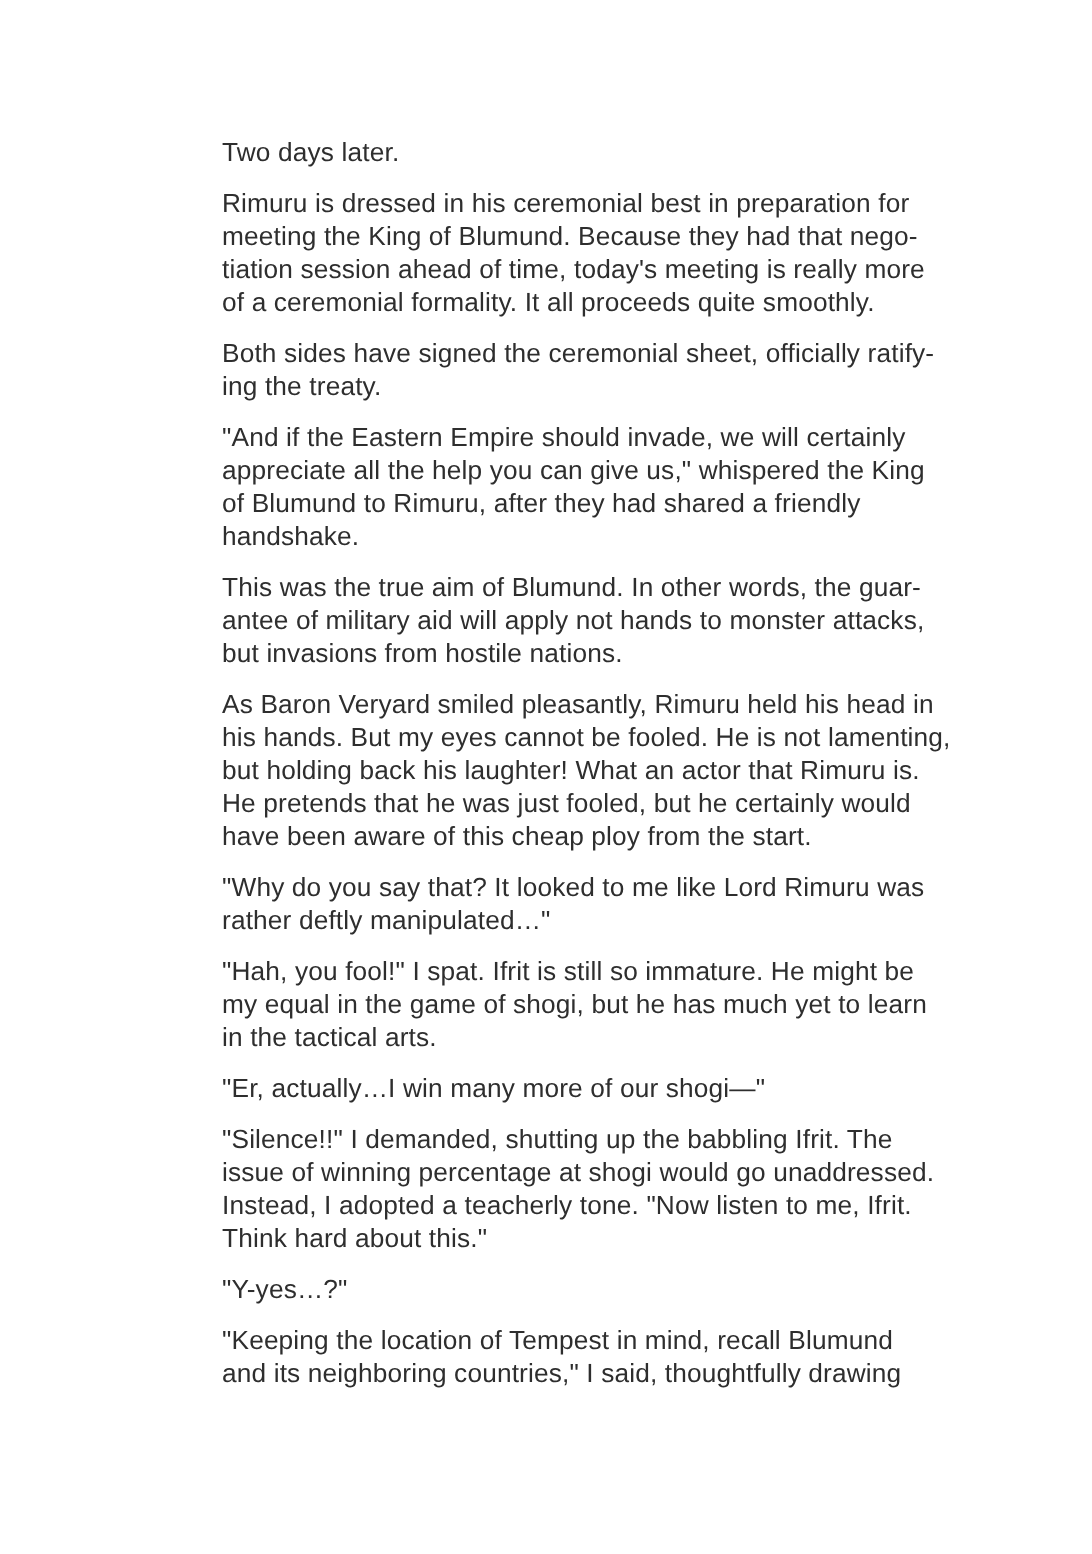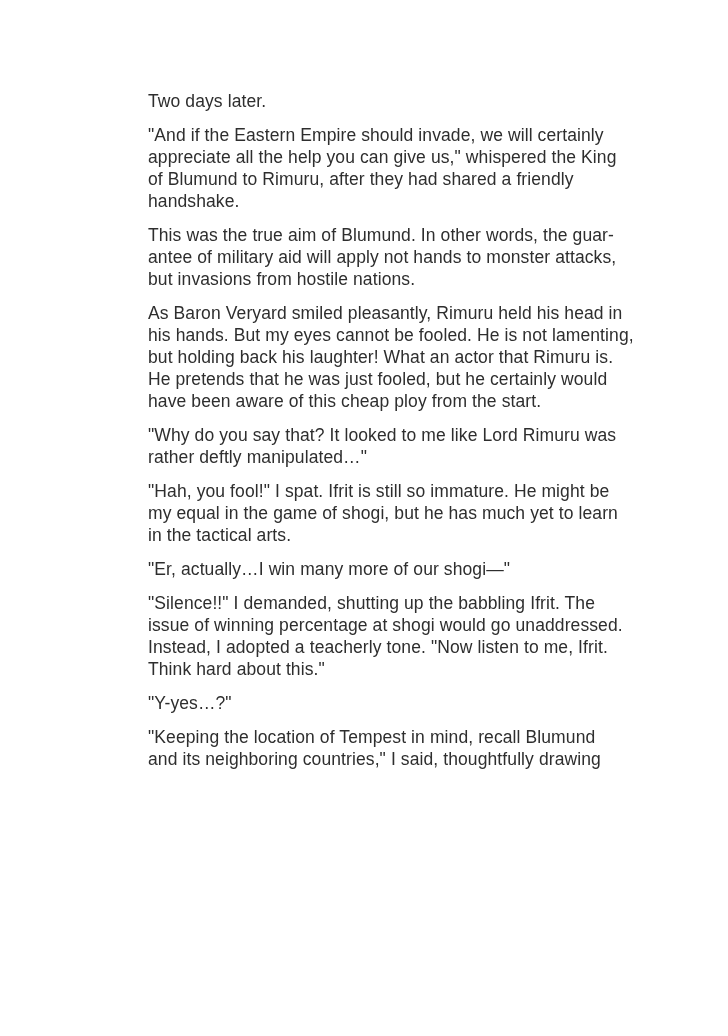--- a/index.html
+++ b/index.html
@@ -29,20 +29,26 @@
     margin: 0 0 12px 0;
     white-space: pre;
   }
 </style>
 </head>
 <body>
 
 <div class="page">
   <div class="text-block">
     <p>Two days later.</p>
+    <p>Rimuru is dressed in his ceremonial best in preparation for
+meeting the King of Blumund. Because they had that nego-
+tiation session ahead of time, today's meeting is really more
+of a ceremonial formality. It all proceeds quite smoothly.</p>
+    <p>Both sides have signed the ceremonial sheet, officially ratify-
+ing the treaty.</p>
     <p>"And if the Eastern Empire should invade, we will certainly
 appreciate all the help you can give us," whispered the King
 of Blumund to Rimuru, after they had shared a friendly
 handshake.</p>
     <p>This was the true aim of Blumund. In other words, the guar-
 antee of military aid will apply not hands to monster attacks,
 but invasions from hostile nations.</p>
     <p>As Baron Veryard smiled pleasantly, Rimuru held his head in
 his hands. But my eyes cannot be fooled. He is not lamenting,
 but holding back his laughter! What an actor that Rimuru is.

